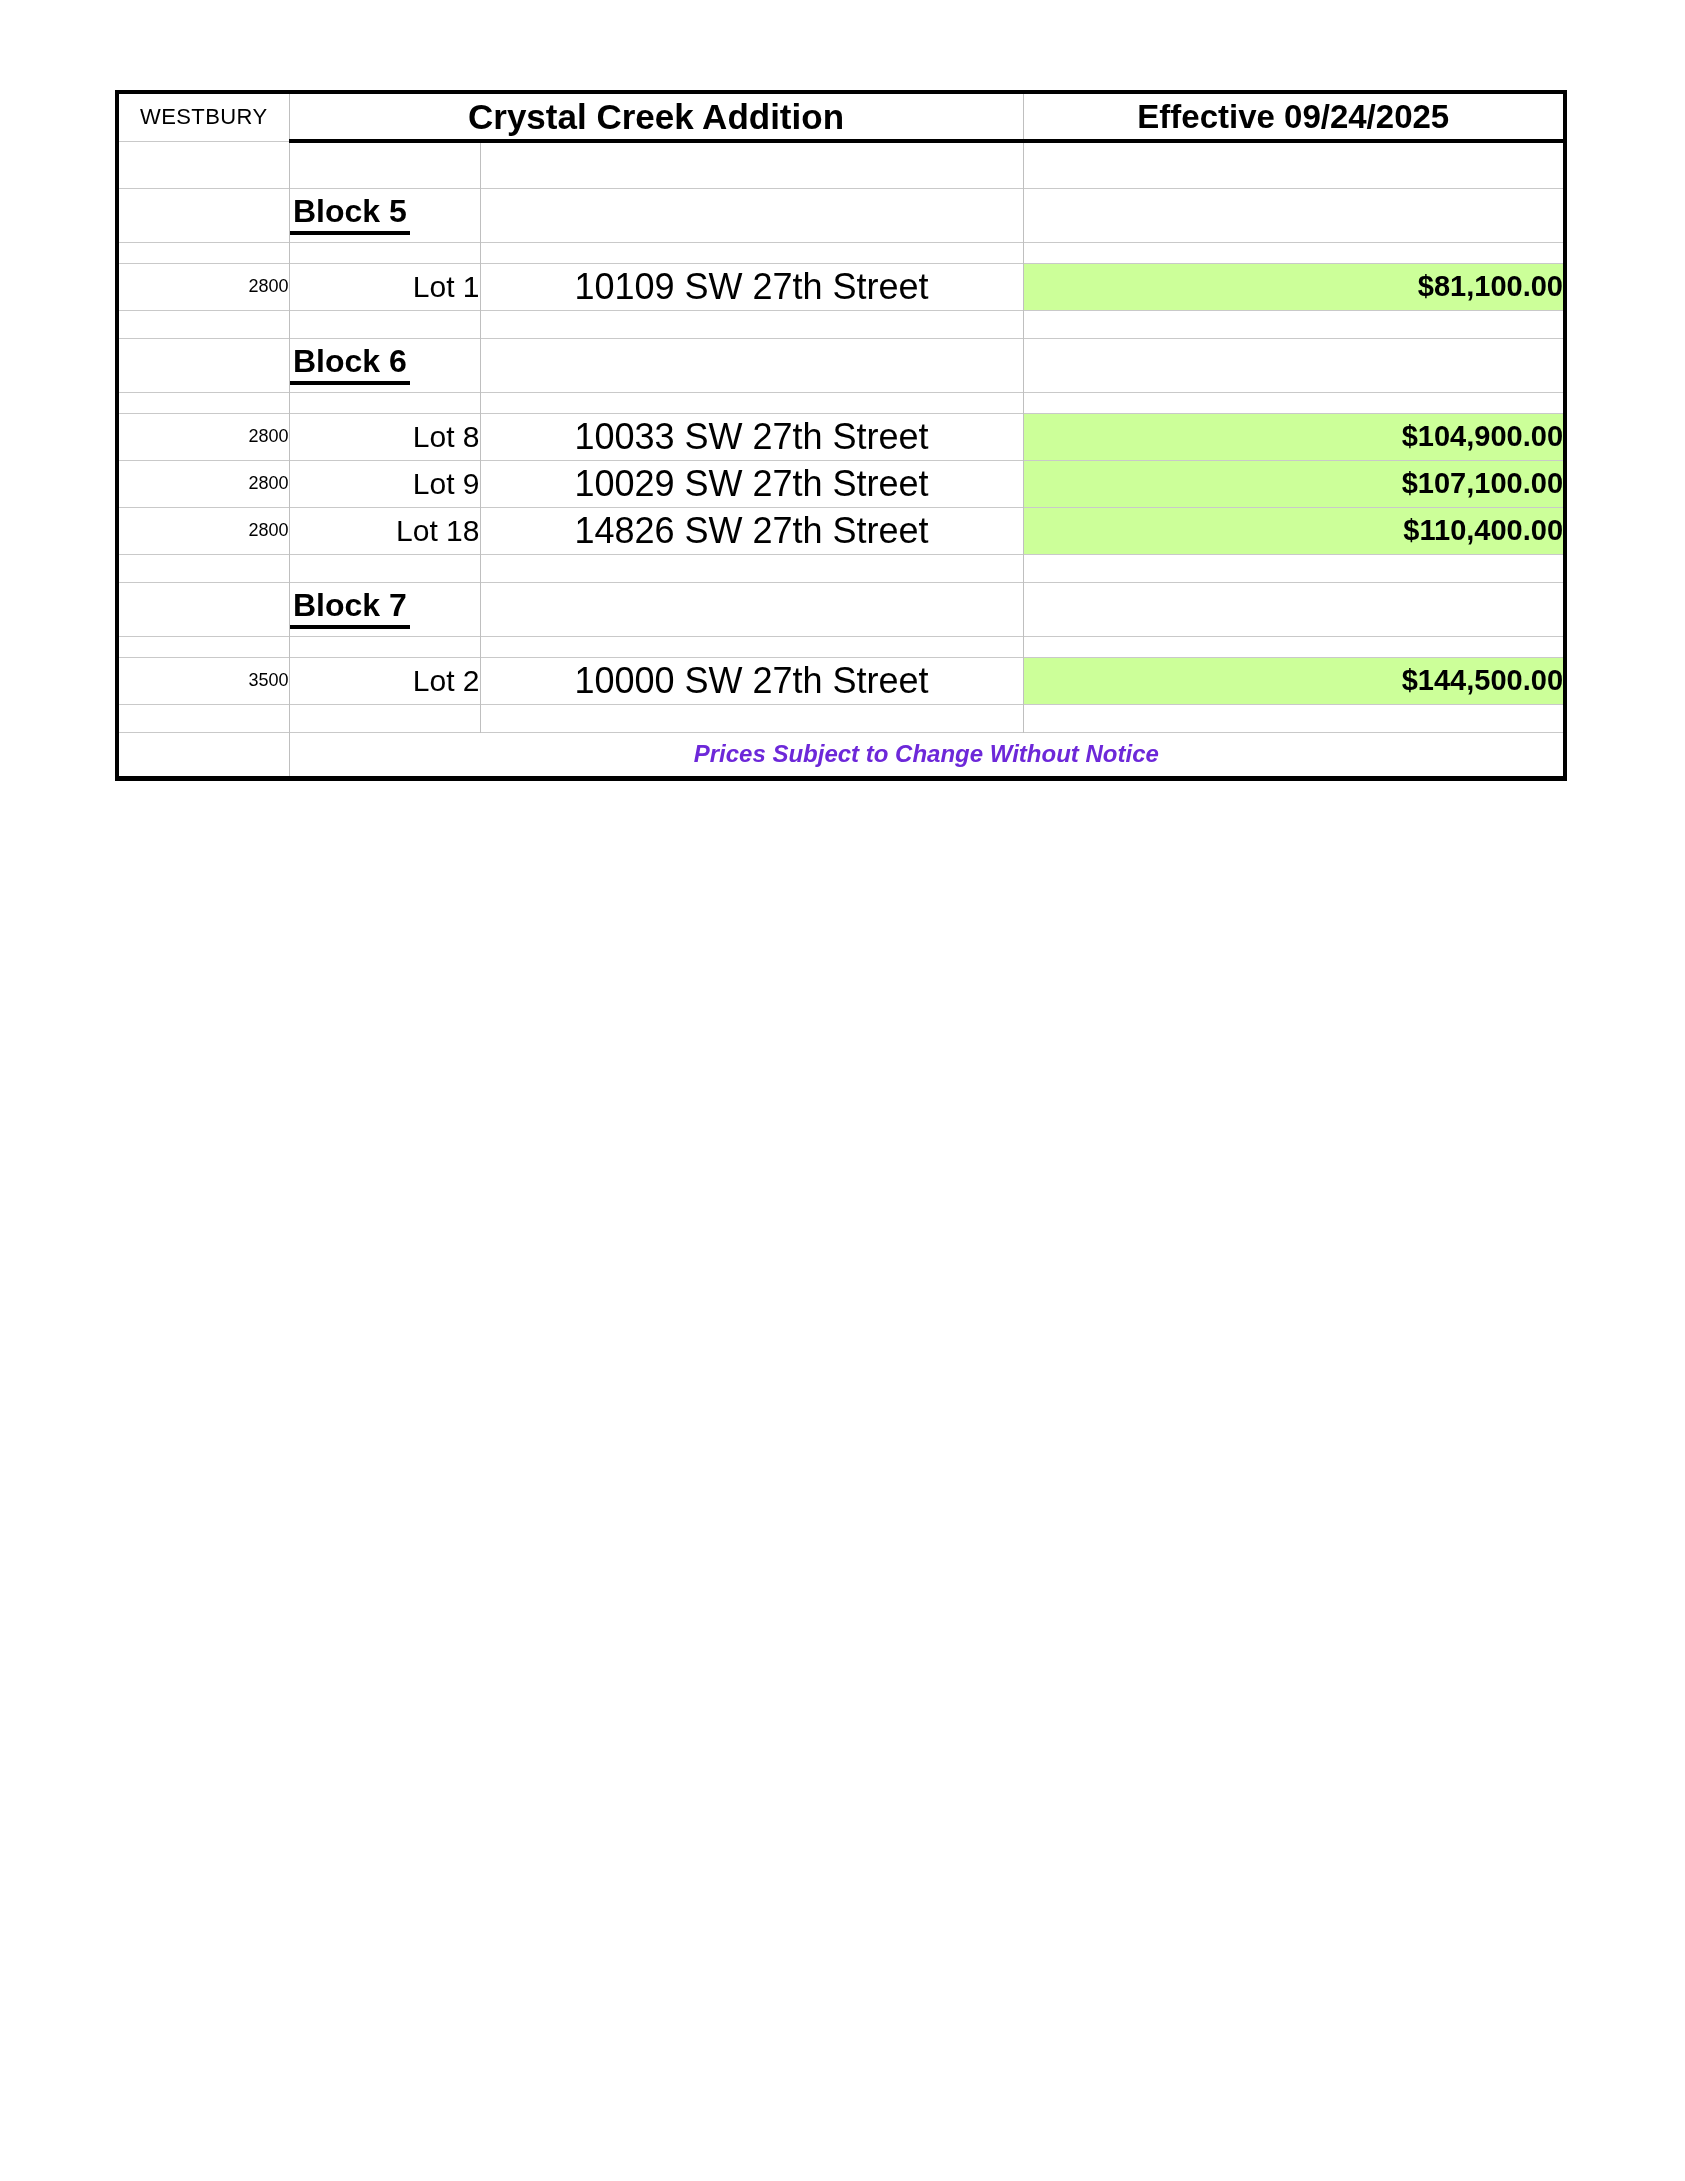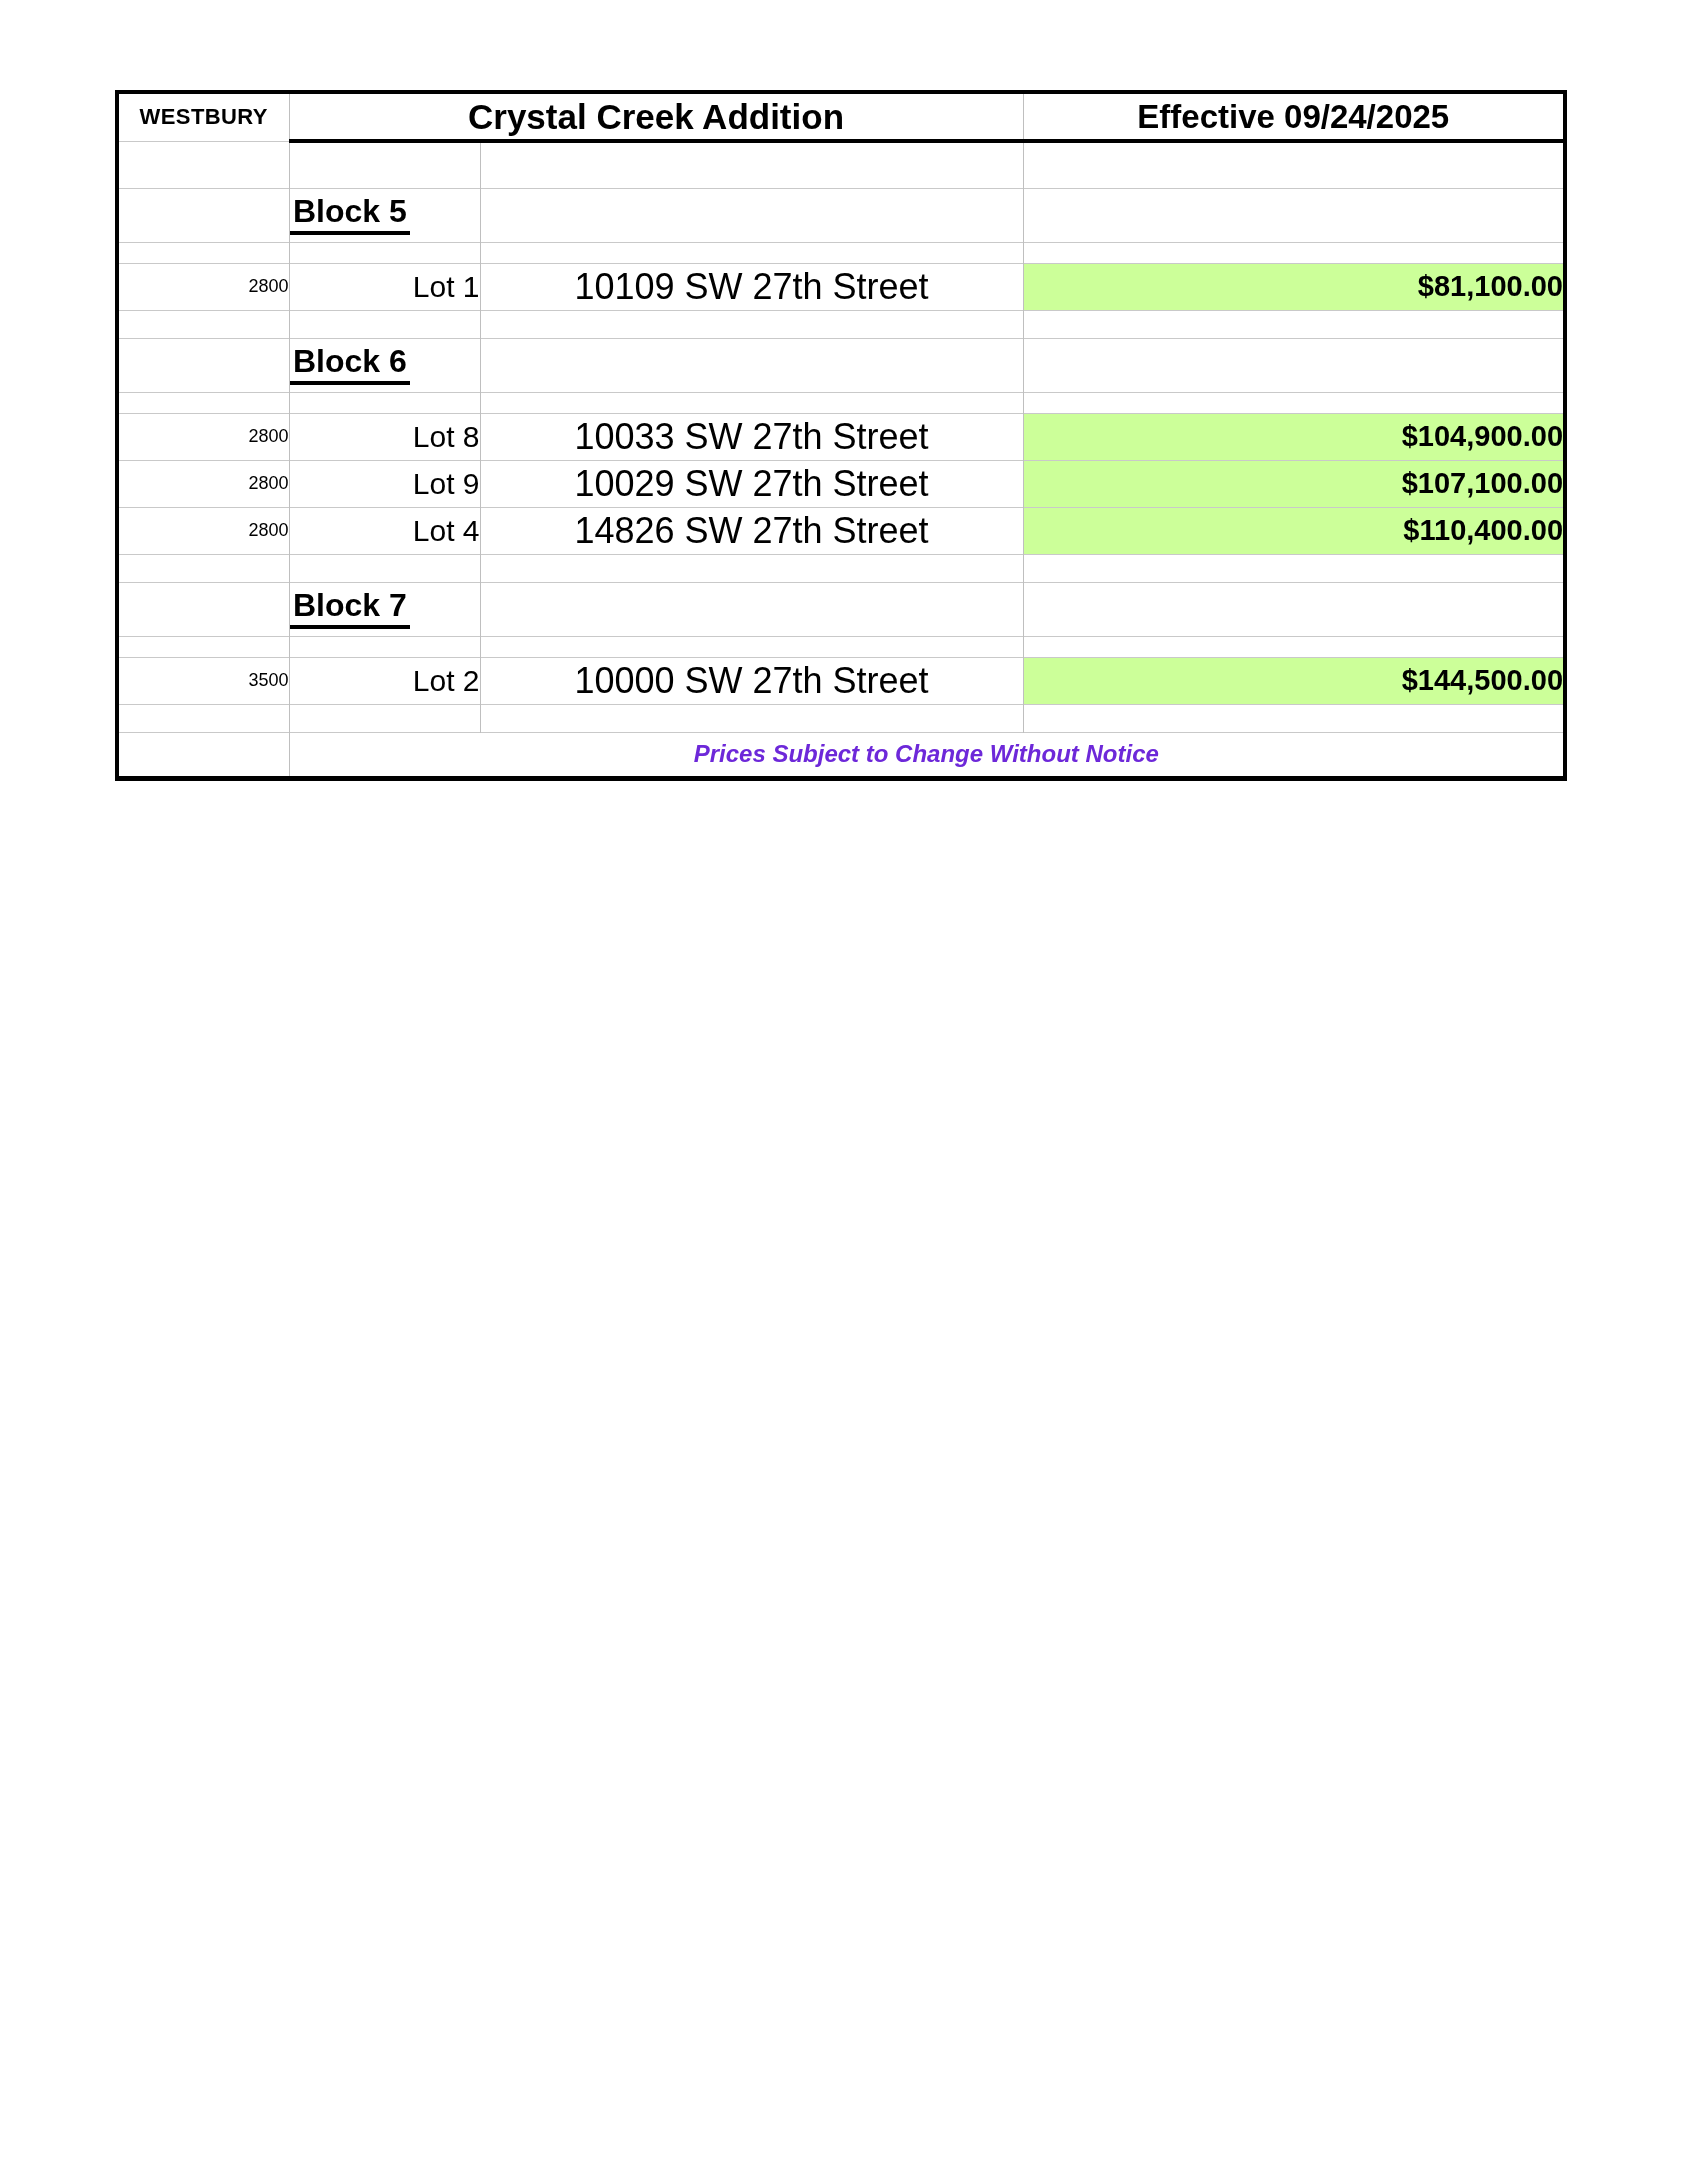--- a/index.html
+++ b/index.html
@@ -51,21 +51,21 @@
   .heavy-t { border-top: 4.4px solid #000000; }
   .heavy-b { border-bottom: 5.3px solid #000000; }
   .heavy-l { border-left: 4.4px solid #000000; }
   .heavy-r { border-right: 4.4px solid #000000; }
 
   
   tr.header-row { height: 49px; }
 
   .hdr-westbury {
     font-size: 22px;
-    font-weight: bold;
+    font-weight: normal;
     text-align: center;
     letter-spacing: 0.4px;
     padding-bottom: 1.8px;
   }
   .hdr-title {
     font-size: 35px;
     font-weight: bold;
     text-align: center;
     padding-bottom: 2.6px;
   }
@@ -211,21 +211,21 @@
 
       <tr class="lot-row">
         <td class="qty-cell gl-t heavy-l gl-r">2800</td>
         <td class="lot-cell gl-t gl-r">Lot 9</td>
         <td class="addr-cell gl-t gl-r">10029 SW 27th Street</td>
         <td class="price-cell gl-t heavy-r">$107,100.00</td>
       </tr>
 
       <tr class="lot-row">
         <td class="qty-cell gl-t heavy-l gl-r">2800</td>
-        <td class="lot-cell gl-t gl-r">Lot 4</td>
+        <td class="lot-cell gl-t gl-r">Lot 18</td>
         <td class="addr-cell gl-t gl-r">14826 SW 27th Street</td>
         <td class="price-cell gl-t heavy-r">$110,400.00</td>
       </tr>
 
       <tr class="spacer-mid">
         <td class="gl-t heavy-l gl-r"></td>
         <td class="gl-t gl-r"></td>
         <td class="gl-t gl-r"></td>
         <td class="gl-t heavy-r"></td>
       </tr>

